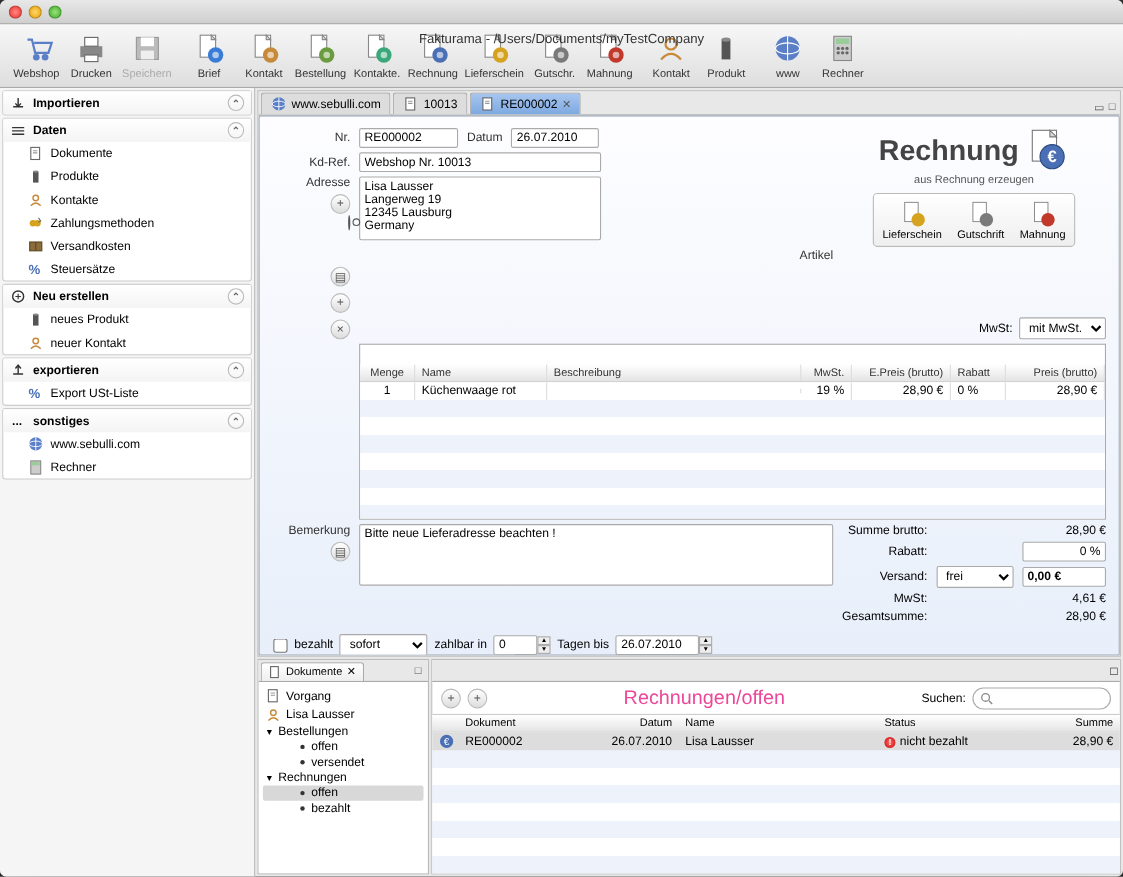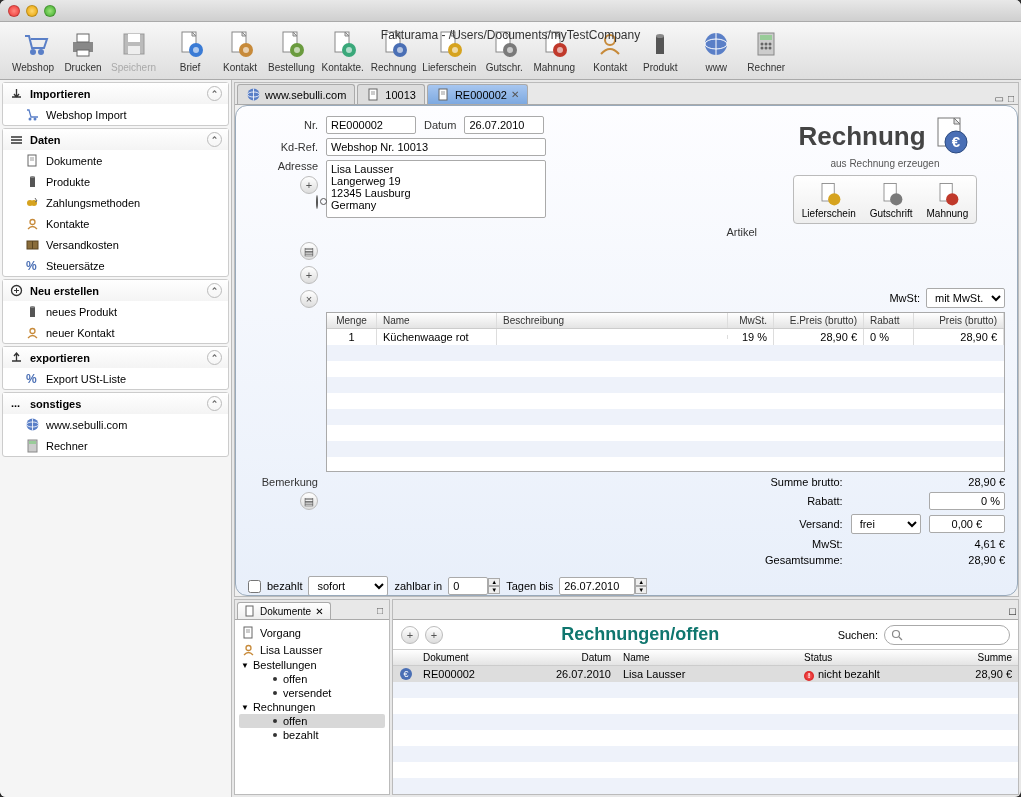--- a/index.html
+++ b/index.html
@@ -21,36 +21,36 @@
   .sb-header .chev { margin-left: auto; width: 15px; height: 15px; border: 1px solid #bbb; border-radius: 50%; display:flex; align-items:center; justify-content:center; font-size:9px; color:#666;}
   .sb-header svg, .sb-item svg { flex-shrink: 0; margin-right: 6px;}
   .sb-item { display: flex; align-items: center; padding: 3px 6px 3px 22px; cursor: pointer; font-size: 11px;}
   .main { flex: 1; display: flex; flex-direction: column; overflow: hidden;}
   .editor-area { flex: 1; display: flex; flex-direction: column; border: 1px solid #bbb; margin: 2px; background: #f0f0f0; overflow: hidden;}
   .tabs { display: flex; align-items: flex-end; background: #e8e8e8; padding-top: 2px; height: 22px; border-bottom: 1px solid #aaa;}
   .tab { display: flex; align-items: center; padding: 2px 8px; font-size: 11px; background: #ddd; border: 1px solid #aaa; border-bottom: none; border-radius: 3px 3px 0 0; margin-left: 2px; cursor: pointer; gap: 4px;}
   .tab.active { background: linear-gradient(#a7c6f0,#7da9e0); color: #000; }
   .tab .close { font-size: 10px; color: #555;}
   .minmax { margin-left: auto; display: flex; gap: 4px; padding-right: 4px; font-size: 10px; color: #555;}
-  .form-body { flex: 1; background: linear-gradient(#fdfdff,#e8effa); border: 1px solid #9ab; margin: 0; padding: 10px 12px; overflow: auto; display: grid; grid-template-columns: 70px 1fr 240px; column-gap: 8px; row-gap: 4px; align-content: start; border-radius: 12px;}
+  .form-body { flex: 1; background: linear-gradient(#fdfdff,#e8effa); border: 1px solid #9ab; margin: 0; padding: 10px 12px; overflow: auto; display: grid; grid-template-columns: 70px 1fr 240px; column-gap: 8px; row-gap: 4px; align-content: start; border-radius: 2px;}
   .fl { text-align: right; color: #333; align-self: center; font-size: 11px;}
   input[type=text], textarea, select { border: 1px solid #aaa; background: #fff; font-family: inherit; font-size: 11px; padding: 2px 4px; border-radius: 2px;}
   textarea { resize: none; }
   .row1-left { display: flex; align-items: center; gap: 8px;}
   .row1-left input { width: 90px;}
   .form-head-right { grid-column: 3; grid-row: 1 / span 4; display: flex; flex-direction: column; align-items: center;}
   .big-title { display: flex; align-items: center; font-size: 26px; font-weight: bold; color: #444; gap: 6px;}
   .sub-create { font-size: 10px; color: #555; margin-top: 2px;}
   .gen-buttons { display: flex; gap: 2px; margin-top: 6px; border: 1px solid #bbb; border-radius: 4px; padding: 2px; background: linear-gradient(#fff,#eee);}
   .gen-btn { display: flex; flex-direction: column; align-items: center; padding: 2px 6px; font-size: 10px; cursor: pointer; border-radius: 3px;}
   .mwst-row { grid-column: 3; display: flex; align-items: center; justify-content: flex-end; gap: 6px; margin-top: 4px;}
   .article-table { grid-column: 2 / span 2; border: 1px solid #aaa; background: #fff; height: 160px; display: flex; flex-direction: column;}
   .article-icons { grid-column: 1; grid-row: span 1; display: flex; flex-direction: column; align-items: flex-end; gap: 6px; padding-top: 20px;}
   .icon-btn { width: 18px; height: 18px; border: 1px solid #bbb; border-radius: 50%; background: linear-gradient(#fff,#ddd); display: flex; align-items: center; justify-content: center; cursor: pointer; font-size: 11px; color:#555;}
-  .table-head { display: flex; background: linear-gradient(#fff,#e4e4e4); border-bottom: 1px solid #ccc; font-size: 10px; color: #333;}
+  .table-head { display: flex; background: linear-gradient(#fff,#e4e4e4); border-bottom: 1px solid #ccc; font-size: 10px; color: #333; margin-top: 18px;}
   .table-head > div, .table-row > div { padding: 2px 6px; border-right: 1px solid #ddd;}
   .col-menge { width: 50px; text-align: center;}
   .col-name { width: 120px;}
   .col-besch { flex: 1;}
   .col-mwst { width: 46px; text-align: right;}
   .col-eprice { width: 90px; text-align: right;}
   .col-rabatt { width: 50px; }
   .col-price { width: 90px; text-align: right;}
   .table-rows { flex: 1; overflow: auto; background: repeating-linear-gradient(#fff,#fff 16px,#eef2fa 16px,#eef2fa 32px);}
   .table-row { display: flex; font-size: 11px; height: 16px; align-items: center;}
@@ -69,21 +69,21 @@
   .tree-pane { width: 156px; border: 1px solid #bbb; background: #fff; display: flex; flex-direction: column;}
   .pane-tabs { display: flex; background: #e8e8e8; border-bottom: 1px solid #aaa; align-items: center; padding: 2px 2px 0 2px; height: 20px;}
   .pane-tab { font-size: 10px; padding: 2px 6px; background: linear-gradient(#fff,#eee); border: 1px solid #aaa; border-bottom: none; border-radius: 3px 3px 0 0; display:flex; align-items:center; gap:4px;}
   .tree-body { flex: 1; padding: 4px; font-size: 11px; overflow: auto;}
   .tree-item { padding: 1px 2px; display: flex; align-items: center; gap: 4px;}
   .tree-item.sel { background: #d8d8d8; border-radius: 2px;}
   .tree-ind2 { padding-left: 34px;}
   .tree-disc { width:4px; height:4px; background:#333; border-radius:50%; display:inline-block; margin-right: 2px;}
   .list-pane { flex: 1; border: 1px solid #bbb; background: #fff; display: flex; flex-direction: column;}
   .list-toolbar { display: flex; align-items: center; padding: 4px 8px; gap: 6px;}
-  .list-title { flex: 1; text-align: center; font-size: 18px; font-weight: bold; color: #0f766e;}
+  .list-title { flex: 1; text-align: center; font-size: 18px; font-weight: normal; color: #ec4899;}
   .search-box { display: flex; align-items: center; border: 1px solid #aaa; border-radius: 10px; padding: 1px 6px; background: #fff;}
   .search-box input { border: none; outline: none; width: 100px; font-size: 11px;}
   .list-head { display: flex; background: linear-gradient(#fff,#e4e4e4); border-top: 1px solid #ccc; border-bottom: 1px solid #ccc; font-size: 10px;}
   .list-head > div, .list-row > div { padding: 2px 6px;}
   .lc-icon { width: 24px;}
   .lc-doc { width: 120px;}
   .lc-date { width: 80px; text-align: right;}
   .lc-name { flex: 1;}
   .lc-status { width: 140px; margin-left: 20px;}
   .lc-sum { width: 80px; text-align: right;}
@@ -274,28 +274,20 @@
   <div class="content">
     <div class="sidebar" id="sidebar">
         <div class="sb-section">
           <div class="sb-header">
             <svg width="15" height="15" viewBox="0 0 15 15">
               <path d="M3 11 h9 M7.5 3 v8 M5 8 l2.5 3 l2.5-3" fill="none" stroke="#333" stroke-width="1.3"></path>
             </svg>
             <span>Importieren</span>
             <span class="chev">⌃</span>
           </div>
-          <div class="sb-item">
-            <svg width="15" height="15" viewBox="0 0 15 15">
-              <circle cx="5" cy="12" r="1.5" fill="#5a7fc7"></circle>
-              <circle cx="10" cy="12" r="1.5" fill="#5a7fc7"></circle>
-              <path d="M2 3 h2 l2 7 h7" fill="none" stroke="#5a7fc7" stroke-width="1.3"></path>
-            </svg>
-            <span>Webshop Import</span>
-          </div>
         </div>
         <div class="sb-section">
           <div class="sb-header">
             <svg width="15" height="15" viewBox="0 0 15 15">
               <line x1="2" y1="5" x2="13" y2="5" stroke="#333" stroke-width="1.3"></line>
               <line x1="2" y1="8" x2="13" y2="8" stroke="#333" stroke-width="1.3"></line>
               <line x1="2" y1="11" x2="13" y2="11" stroke="#333" stroke-width="1.3"></line>
             </svg>
             <span>Daten</span>
             <span class="chev">⌃</span>
@@ -310,32 +302,32 @@
           </div>
           <div class="sb-item">
             <svg width="15" height="15" viewBox="0 0 15 15">
               <rect x="5" y="3" width="5" height="10" fill="#555"></rect>
               <ellipse cx="7.5" cy="3" rx="2.5" ry="1" fill="#888"></ellipse>
             </svg>
             <span>Produkte</span>
           </div>
           <div class="sb-item">
             <svg width="15" height="15" viewBox="0 0 15 15">
+              <circle cx="7.5" cy="6" r="2.5" fill="none" stroke="#c78a3a" stroke-width="1.3"></circle>
+              <path d="M3 13 q4.5-5 9 0" fill="none" stroke="#c78a3a" stroke-width="1.3"></path>
+            </svg>
+            <span>Kontakte</span>
+          </div>
+          <div class="sb-item">
+            <svg width="15" height="15" viewBox="0 0 15 15">
               <circle cx="5" cy="8" r="3" fill="#d6a31f"></circle>
               <circle cx="9" cy="8" r="3" fill="#d6a31f"></circle>
               <path d="M10 3 l2 3 -2 1" fill="none" stroke="#666"></path>
             </svg>
             <span>Zahlungsmethoden</span>
-          </div>
-          <div class="sb-item">
-            <svg width="15" height="15" viewBox="0 0 15 15">
-              <circle cx="7.5" cy="6" r="2.5" fill="none" stroke="#c78a3a" stroke-width="1.3"></circle>
-              <path d="M3 13 q4.5-5 9 0" fill="none" stroke="#c78a3a" stroke-width="1.3"></path>
-            </svg>
-            <span>Kontakte</span>
           </div>
           <div class="sb-item">
             <svg width="15" height="15" viewBox="0 0 15 15">
               <rect x="2" y="4" width="11" height="8" fill="#8a6d3b" stroke="#5a4520"></rect>
               <line x1="7.5" y1="4" x2="7.5" y2="12" stroke="#5a4520"></line>
             </svg>
             <span>Versandkosten</span>
           </div>
           <div class="sb-item">
             <svg width="15" height="15" viewBox="0 0 15 15">
@@ -531,33 +523,34 @@
           <div class="article-icons" style="grid-row:4; grid-column:1;">
             <div class="icon-btn">▤</div>
             <div class="icon-btn">+</div>
             <div class="icon-btn">×</div>
           </div>
 
           <div class="fl" style="align-self:start">
             <span>Bemerkung</span><br>
             <div class="icon-btn" style="margin:4px 0 0 auto">▤</div>
           </div>
+          <textarea class="remark-area" style="height: 56px; width: 100%;" id="bemerkung-ta">Bitte neue Lieferadresse beachten !</textarea>
 
           <div class="totals">
             <span class="tl">Summe brutto:</span>
             <span></span>
             <span class="tv">28,90 €</span>
 
             <span class="tl">Rabatt:</span>
             <span></span>
             <input type="text" class="tv" style="text-align: right;" value="0 %">
 
             <span class="tl">Versand:</span>
             <select><option>frei</option></select>
-            <input type="text" class="tv" style="text-align: center;" value="0,00 €">
+            <input type="text" class="tv" style="text-align: left; font-weight: bold;" value="0,00 €">
 
             <span class="tl">MwSt:</span>
             <span></span>
             <span class="tv">4,61 €</span>
 
             <span class="tl">Gesamtsumme:</span>
             <span></span>
             <span class="tv">28,90 €</span>
           </div>
 

